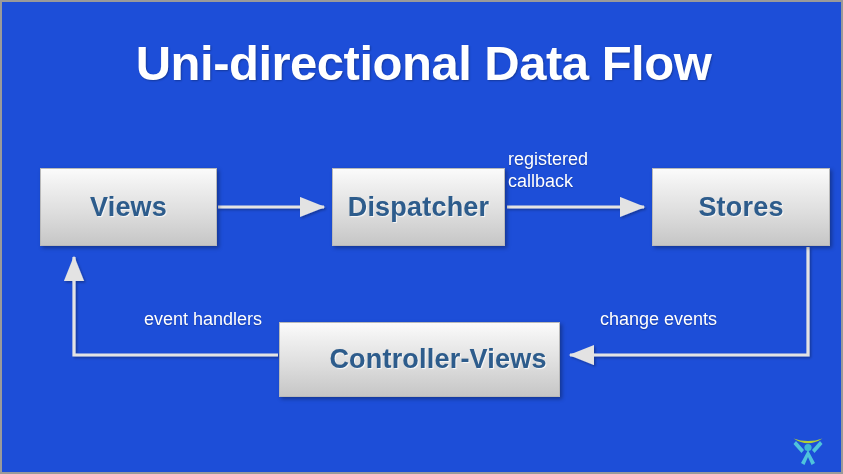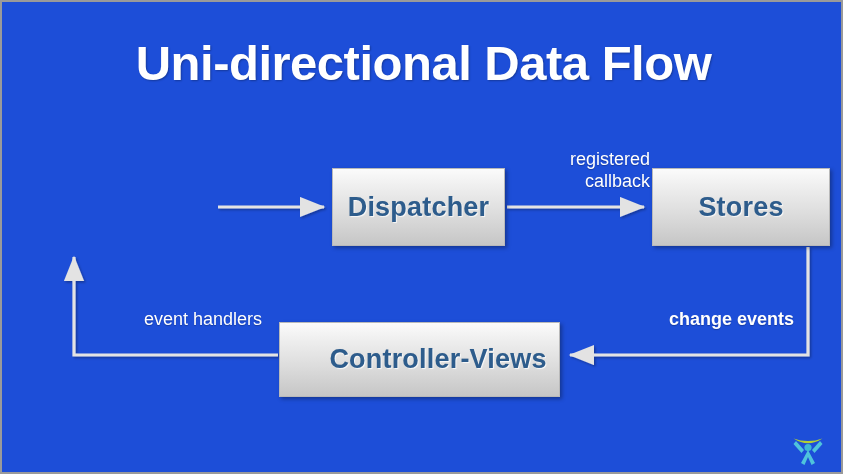--- a/index.html
+++ b/index.html
@@ -60,27 +60,27 @@
   #node-dispatcher   { left: 330px; top: 166px; width: 173px; height: 78px; }
   #node-stores       { left: 650px; top: 166px; width: 178px; height: 78px; }
   #node-controller   { left: 277px; top: 320px; width: 281px; height: 75px; padding-left: 37px; }
 
   
   .edge-label {
     position: absolute;
     color: #ffffff;
     font-size: 18px;
     line-height: 22px;
-    text-align: right;
+    text-align: left;
     white-space: pre-line;
     text-shadow: 0 1px 1px rgba(0,0,0,0.25);
   }
   #label-actions   { left: 216px; top: 172px; width: 112px; }
   #label-callback  { left: 506px; top: 146px; width: 142px; }
-  #label-change    { left: 598px; top: 306px; width: 194px; font-weight: bold; }
+  #label-change    { left: 598px; top: 306px; width: 194px; }
   #label-events    { left: 80px;  top: 306px; width: 180px; text-align: right; }
 
   
   .wires {
     position: absolute;
     left: 0; top: 0;
     width: 843px; height: 474px;
     pointer-events: none;
   }
 
@@ -115,20 +115,23 @@
       <path d="M216,205 L322,205" marker-end="url(#ah)"></path>
 
       <path d="M505,205 L642,205" marker-end="url(#ah)"></path>
 
       <path d="M806,245 L806,353 L568,353" marker-end="url(#ah)"></path>
 
       <path d="M276,353 L72,353 L72,255" marker-end="url(#ah)"></path>
     </g>
   </svg>
 
+  <div class="node" id="node-views">
+    <span class="node-label">Views</span>
+  </div>
 
   <div class="node" id="node-stores">
     <span class="node-label">Stores</span>
   </div>
 
   <div class="node" id="node-dispatcher">
     <span class="node-label">Dispatcher</span>
   </div>
 
   <div class="node" id="node-controller">

